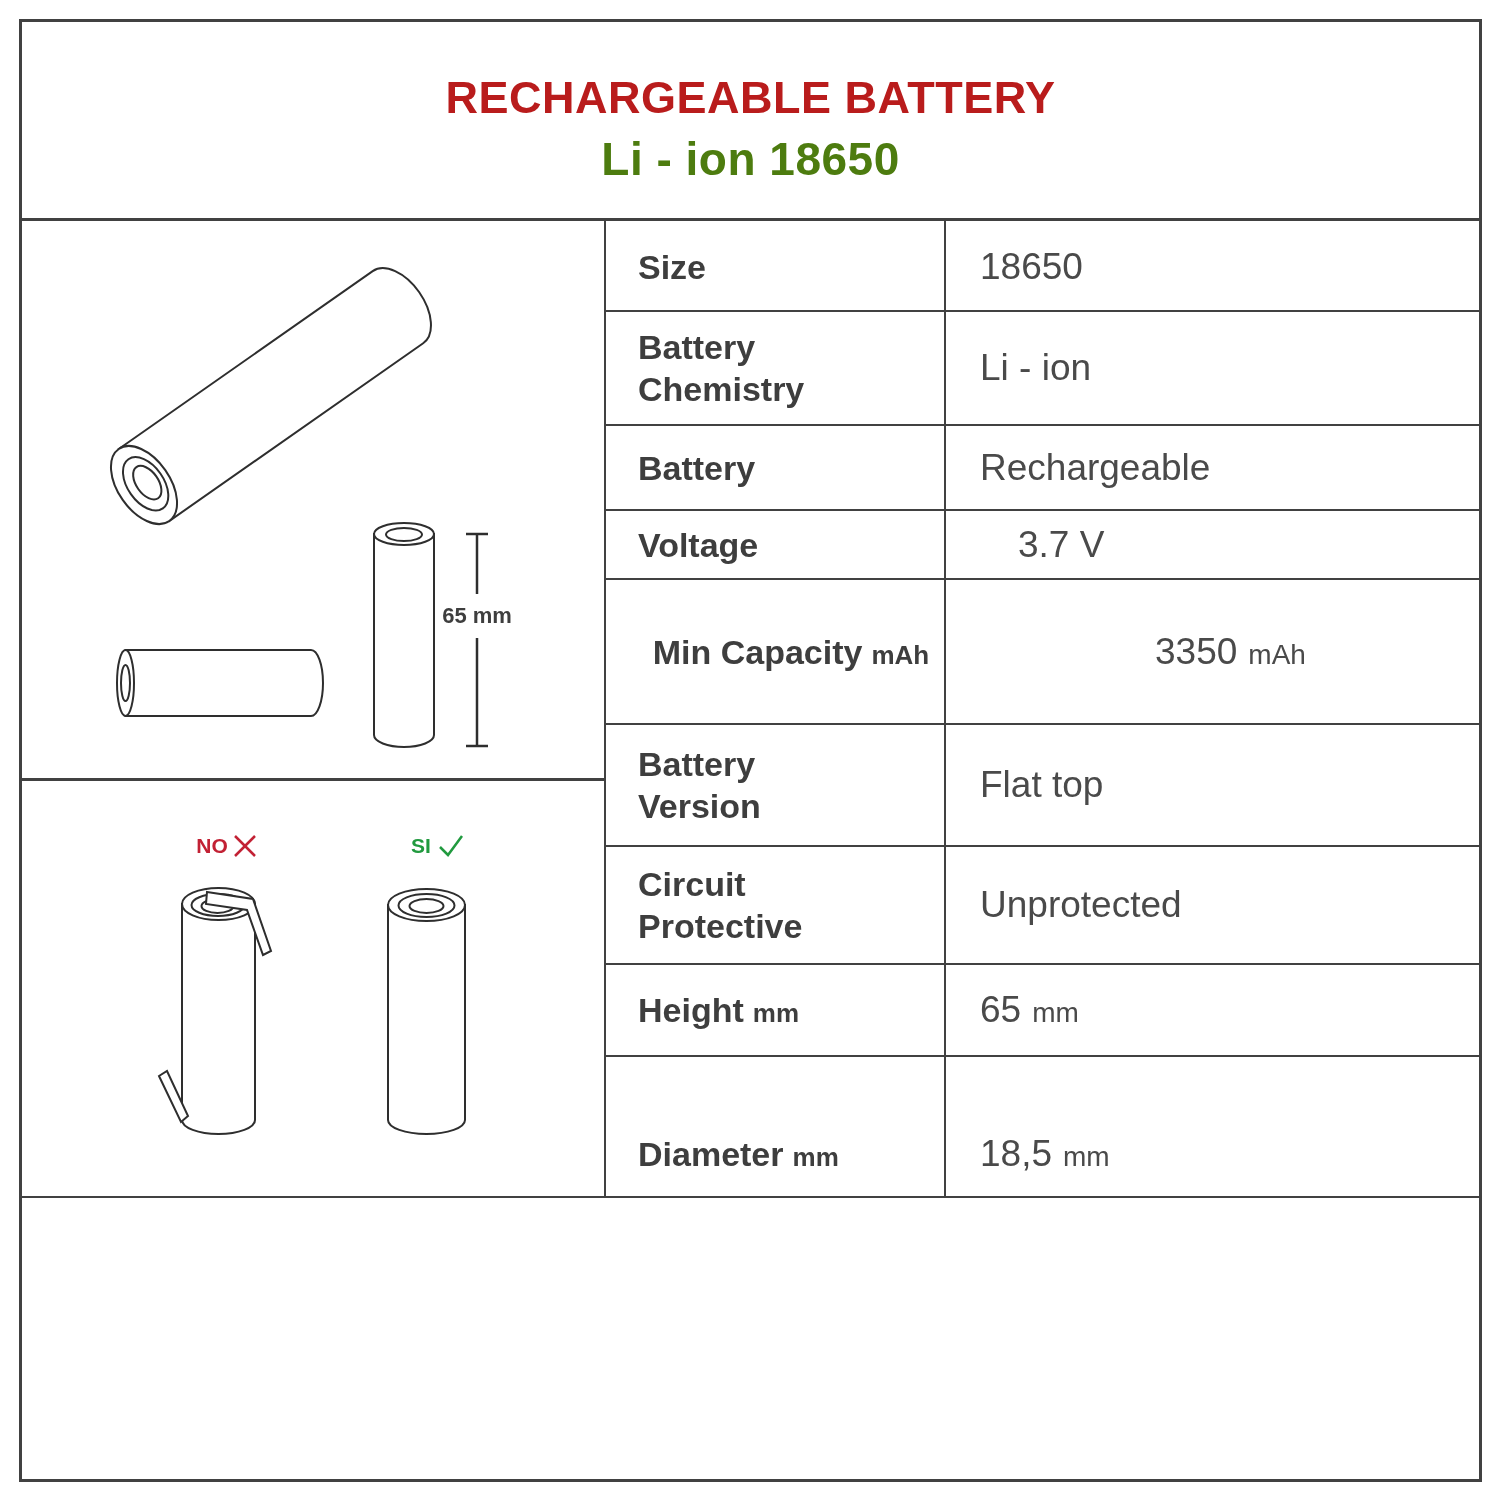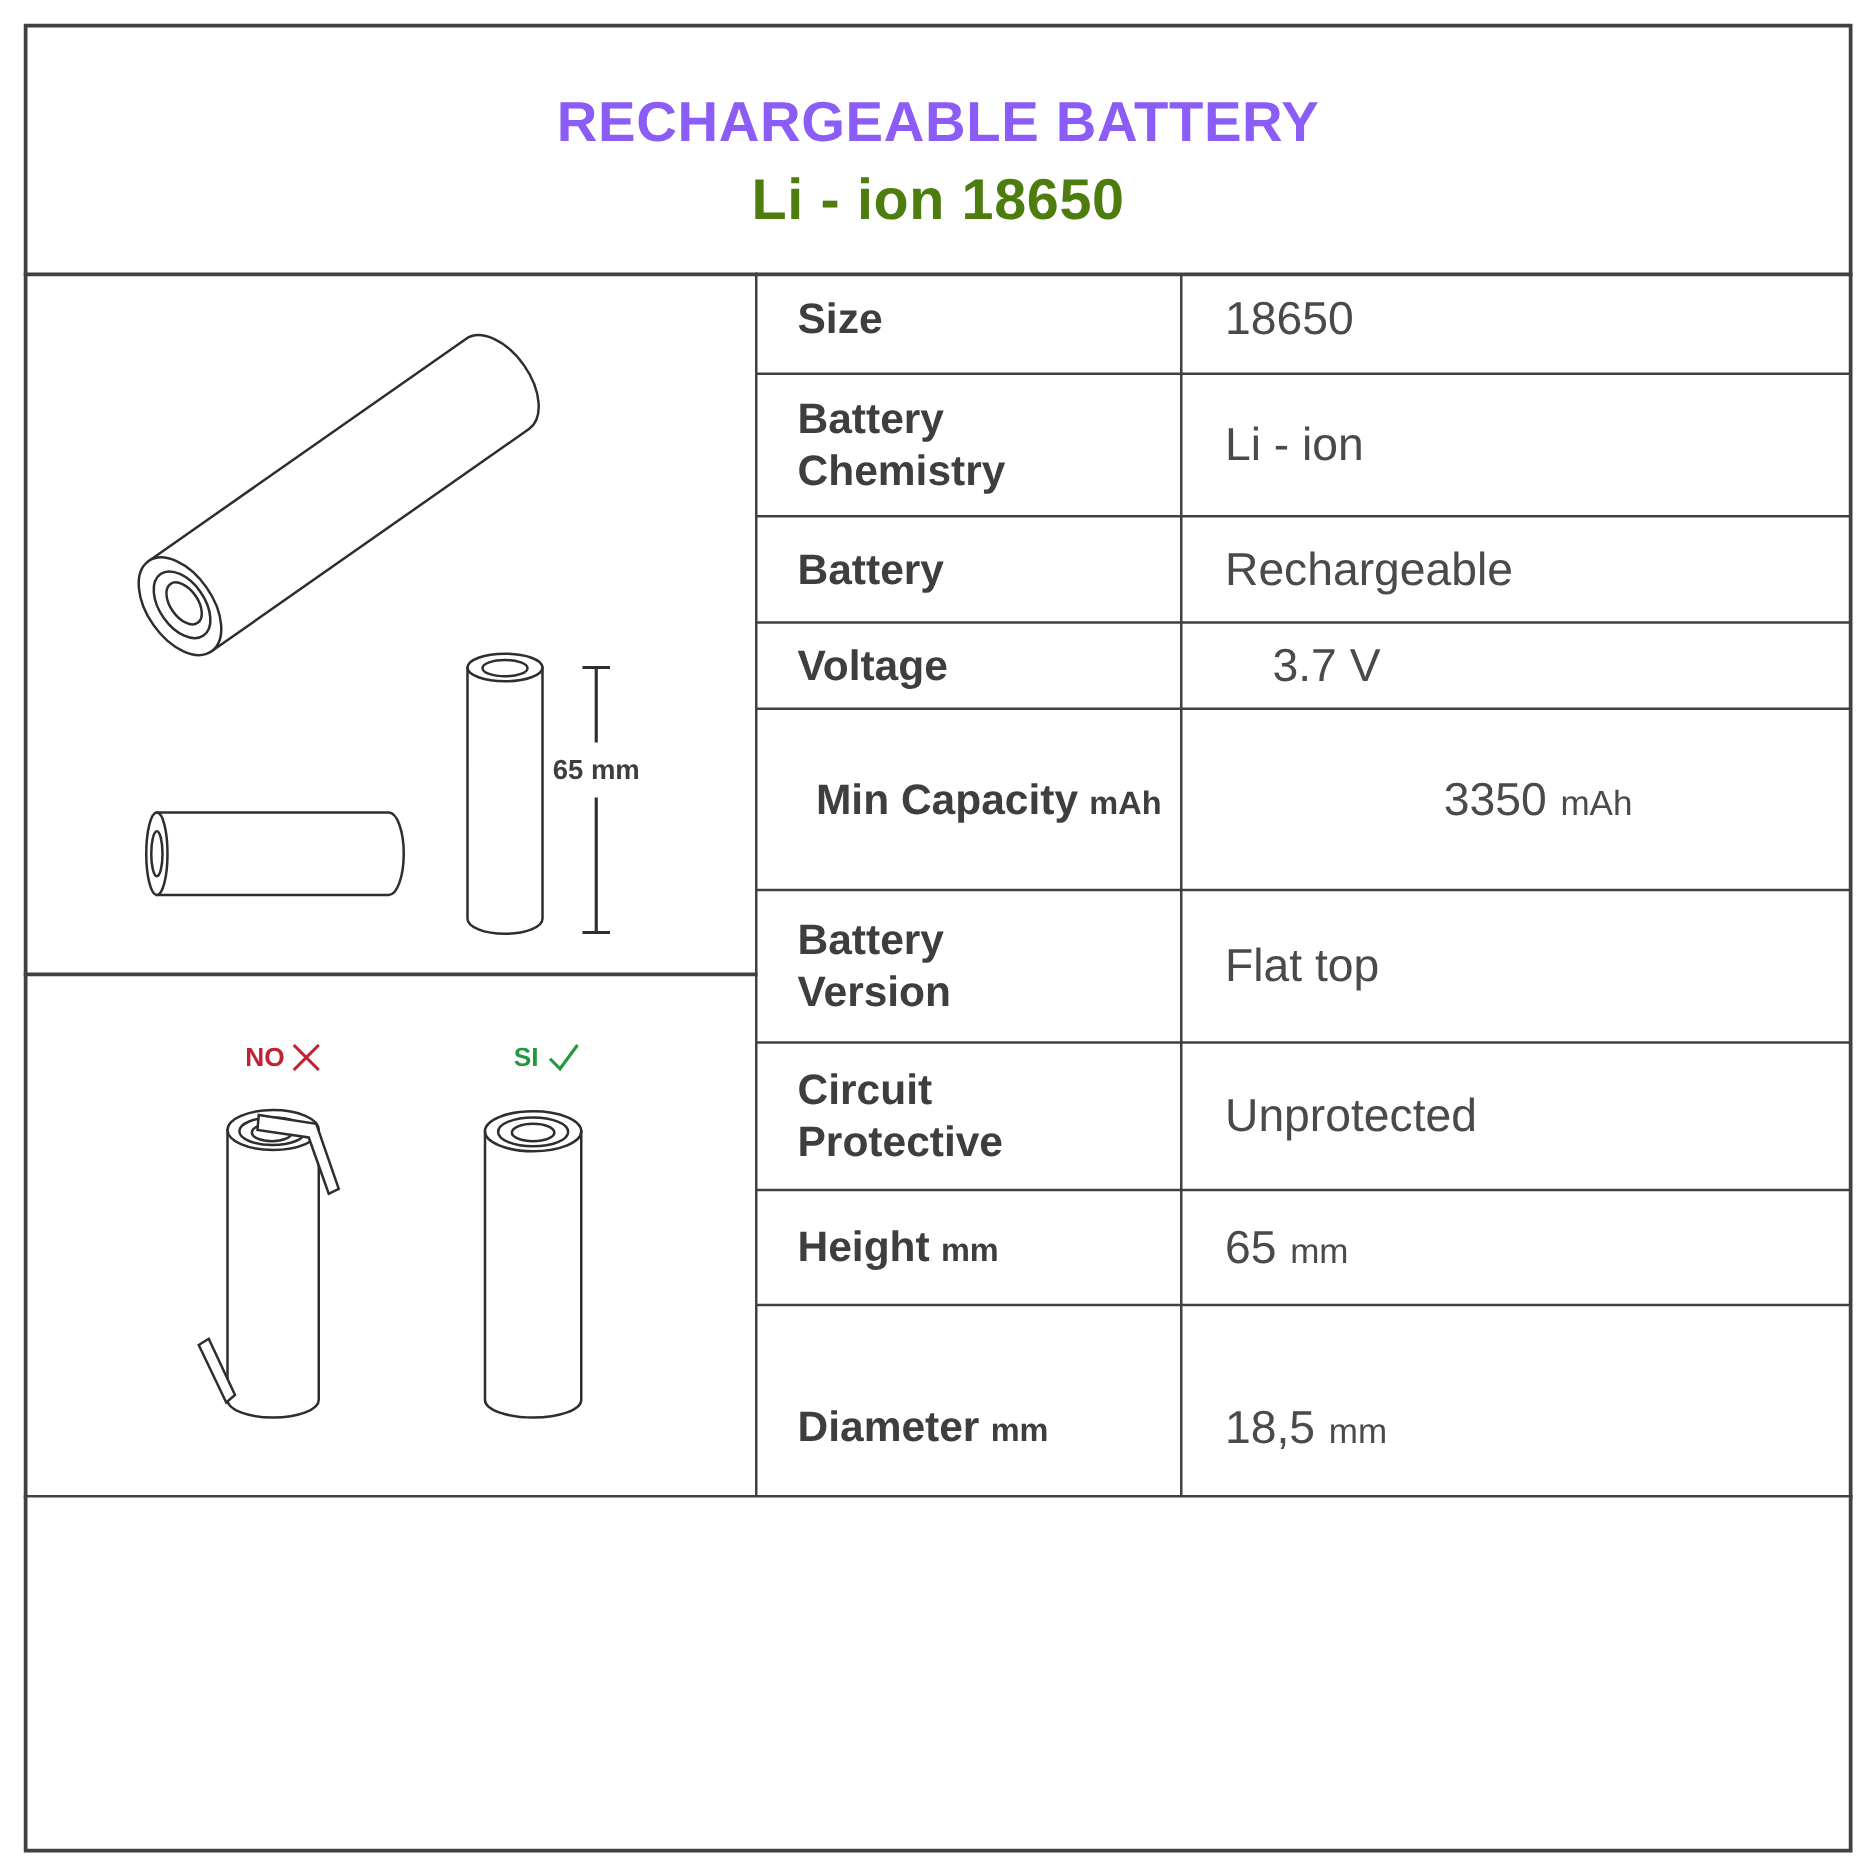--- a/index.html
+++ b/index.html
@@ -7,25 +7,25 @@
     position:relative;width:1500px;height:1500px;background:#ffffff;
     font-family:"Liberation Sans","DejaVu Sans",sans-serif;color:#3e3e3e;overflow:hidden;
   }
   .outer-border{position:absolute;left:19px;top:19px;width:1463px;height:1463px;
     border:3px solid #414141;box-sizing:border-box;pointer-events:none;}
   .hline,.vline{position:absolute;background:#414141;}
 
   
   .header{position:absolute;left:19px;top:19px;width:1463px;height:199px;
     display:flex;flex-direction:column;align-items:center;padding-top:56px;box-sizing:border-box;}
-  .title{margin:0;font-size:45px;line-height:45px;font-weight:700;color:#8b5cf6;letter-spacing:.5px;}
+  .title{margin:0;font-size:45px;line-height:45px;font-weight:700;color:#b91c1c;letter-spacing:.5px;}
   .subtitle{margin-top:16px;font-size:46px;line-height:46px;font-weight:700;color:#4d7c0f;letter-spacing:.5px;}
 
   
-  .spec-table{position:absolute;left:605px;top:212px;width:876px;height:978px;}
+  .spec-table{position:absolute;left:605px;top:224px;width:876px;height:978px;}
   .trow{position:relative;display:flex;align-items:center;border-bottom:2px solid #414141;box-sizing:border-box;}
   .trow:last-child{border-bottom:none;}
   .cell-label{width:306px;padding-left:33px;flex:none;}
   .cell-value{flex:1;padding-left:36px;}
   .lbl{font-size:34px;font-weight:700;line-height:42px;color:#3e3e3e;white-space:pre-line;}
   .lbl-unit{font-size:26px;font-weight:700;margin-left:9px;color:#3e3e3e;}
   .val{font-size:37px;font-weight:400;color:#4a4a4a;}
   .val-unit{font-size:28px;font-weight:400;margin-left:11px;color:#4a4a4a;}
 
   .panel-svg{position:absolute;left:19px;display:block;}

